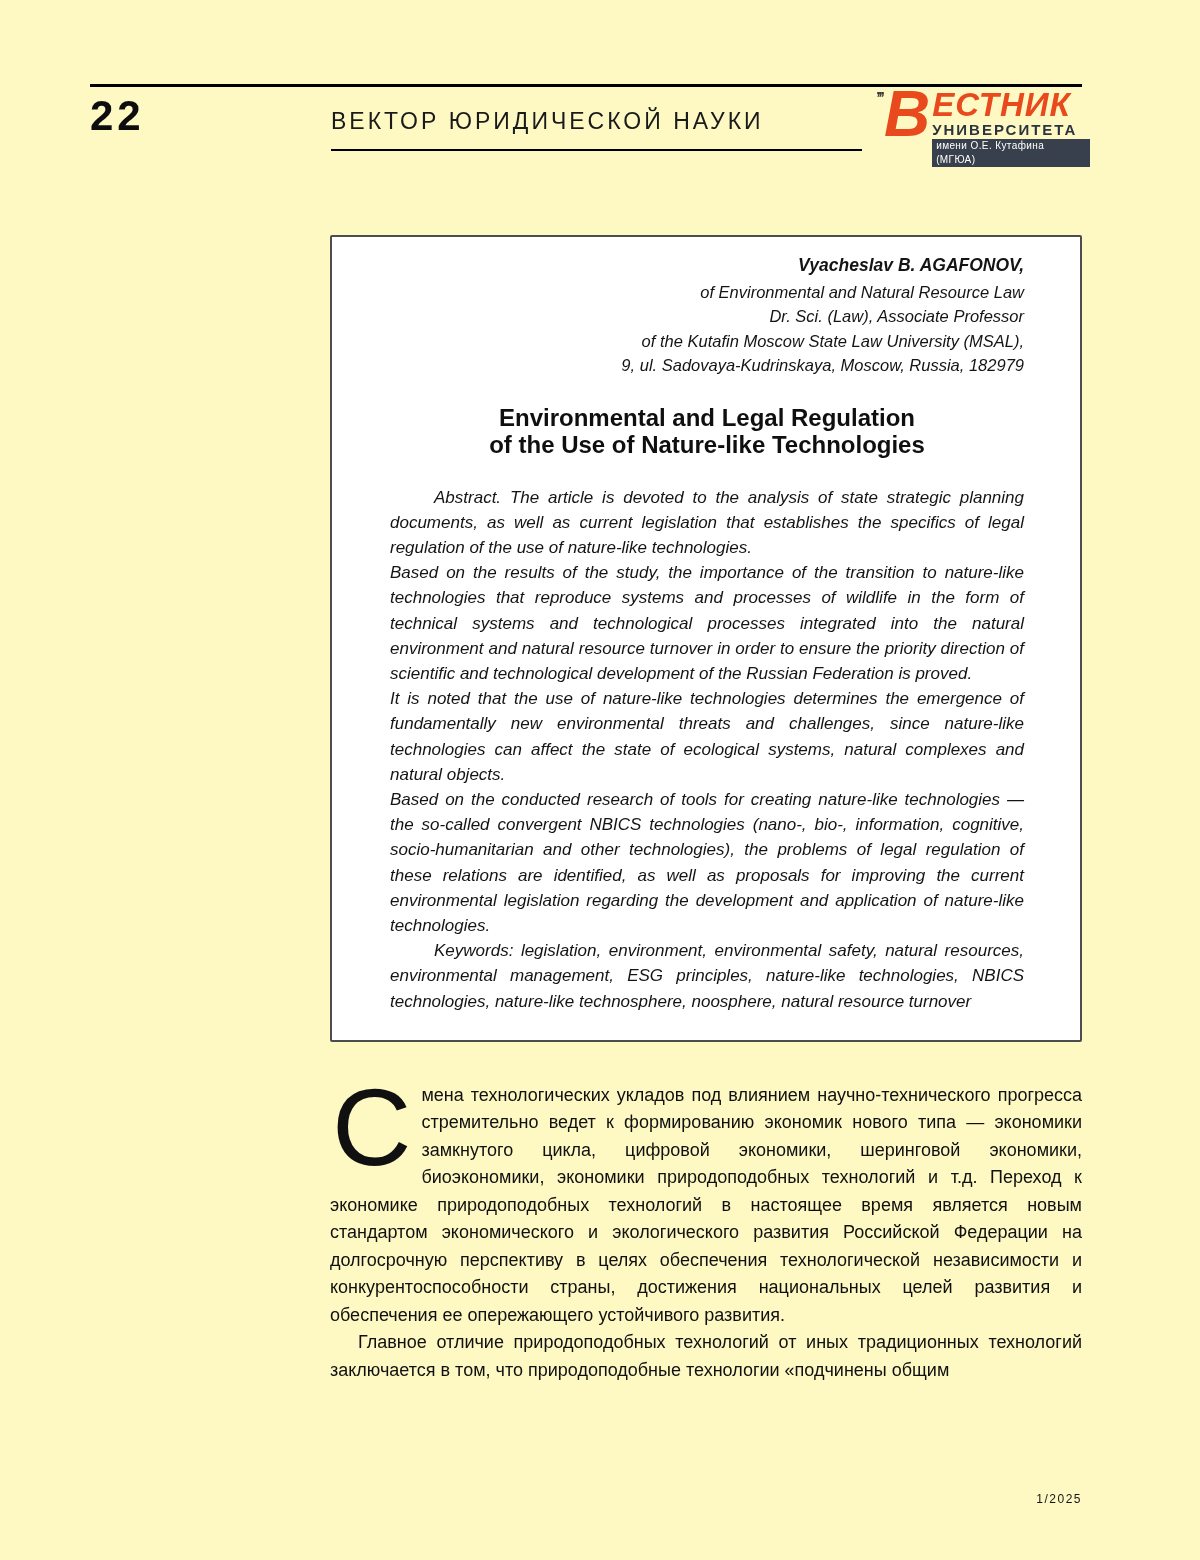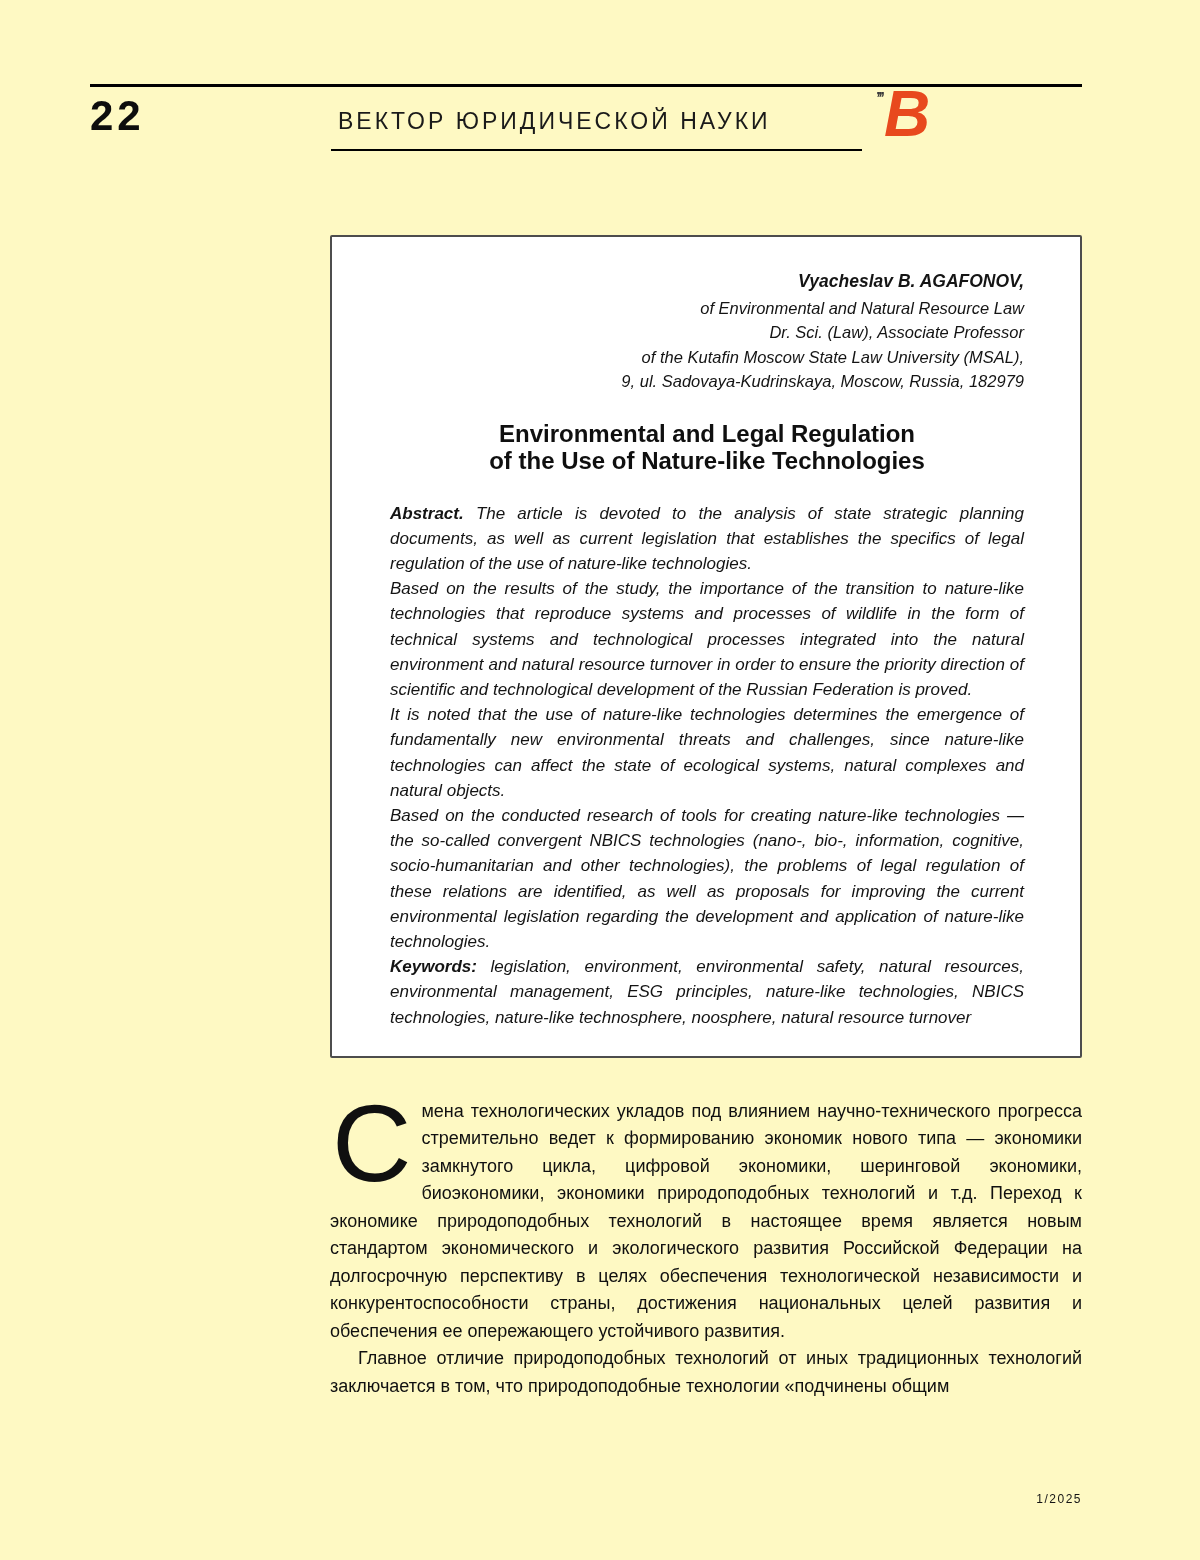--- a/index.html
+++ b/index.html
@@ -18,21 +18,21 @@
   
   .rule-top {
     position: absolute; left: 90px; top: 84px;
     width: 992px; height: 3px; background: #000;
   }
   .page-number {
     position: absolute; left: 90px; top: 92px;
     font-size: 42px; font-weight: 700; letter-spacing: 4px; color: #0d0d0d;
   }
   .section-title {
-    position: absolute; left: 338px; top: 108px;
+    position: absolute; left: 331px; top: 108px;
     font-size: 23px; font-weight: 400; letter-spacing: 3px; color: #1a1a1a;
     white-space: nowrap;
   }
   .rule-mid {
     position: absolute; left: 331px; top: 149px;
     width: 531px; height: 2px; background: #000;
   }
 
   .logo { position: absolute; left: 876px; top: 88px; width: 214px; }
   .logo-top { display: flex; align-items: flex-start; }
@@ -57,21 +57,21 @@
     font-size: 10px; line-height: 14px; color: #ffffff;
     background: #39404d; padding: 0 4px; letter-spacing: 0.4px;
     align-self: flex-start;
   }
 
   
   .content { position: absolute; left: 330px; top: 235px; width: 752px; }
 
   .abstract-box {
     border: 2px solid #4d4d4d; border-radius: 2px;
-    padding: 32px 56px 26px 58px;
+    padding: 16px 56px 26px 58px;
     background: #ffffff;
   }
 
   .author-block {
     text-align: right; font-style: italic;
     font-size: 16.5px; line-height: 24.5px; color: #141414;
   }
   .author-name { font-weight: 700; font-size: 17.5px; margin-bottom: 2px; }
   .author-email { font-weight: 700; }
 
@@ -79,21 +79,21 @@
     text-align: center; font-size: 24px; line-height: 27px;
     font-weight: 700; margin-top: 26px; color: #0f0f0f;
   }
 
   .abstract {
     margin-top: 27px; font-style: italic;
     font-size: 17px; line-height: 25.2px;
     text-align: justify; color: #141414;
   }
   .abstract p { margin: 0; }
-  .bold { font-weight: 700; }
+  .bold { font-weight: 400; margin-left: 44px; }
 
   .body-text {
     margin-top: 40px; font-size: 18px; line-height: 27.5px;
     text-align: justify; color: #101010;
   }
   .body-text p { margin: 0; }
   .dropcap {
     float: left; font-size: 110px; line-height: 82px;
     padding: 4px 10px 0 2px; font-weight: 400; color: #101010;
   }
@@ -111,20 +111,25 @@
 
   <div class="rule-top"></div>
   <div class="page-number">22</div>
   <div class="section-title">ВЕКТОР ЮРИДИЧЕСКОЙ НАУКИ</div>
   <div class="rule-mid"></div>
 
   <div class="logo">
     <div class="logo-top">
       <span class="logo-quotes">’’’</span>
       <span class="logo-v">В</span>
+      <span class="logo-col">
+        <span class="logo-estnik">ЕСТНИК</span>
+        <span class="logo-univ">УНИВЕРСИТЕТА</span>
+        <span class="logo-kutafin">имени О.Е. Кутафина (МГЮА)</span>
+      </span>
     </div>
   </div>
 
   <div class="content">
 
     <div class="abstract-box">
 
       <div class="author-block" lang="en">
         <div class="author-name">Vyacheslav B. AGAFONOV,</div>
         <div>of Environmental and Natural Resource Law</div>

